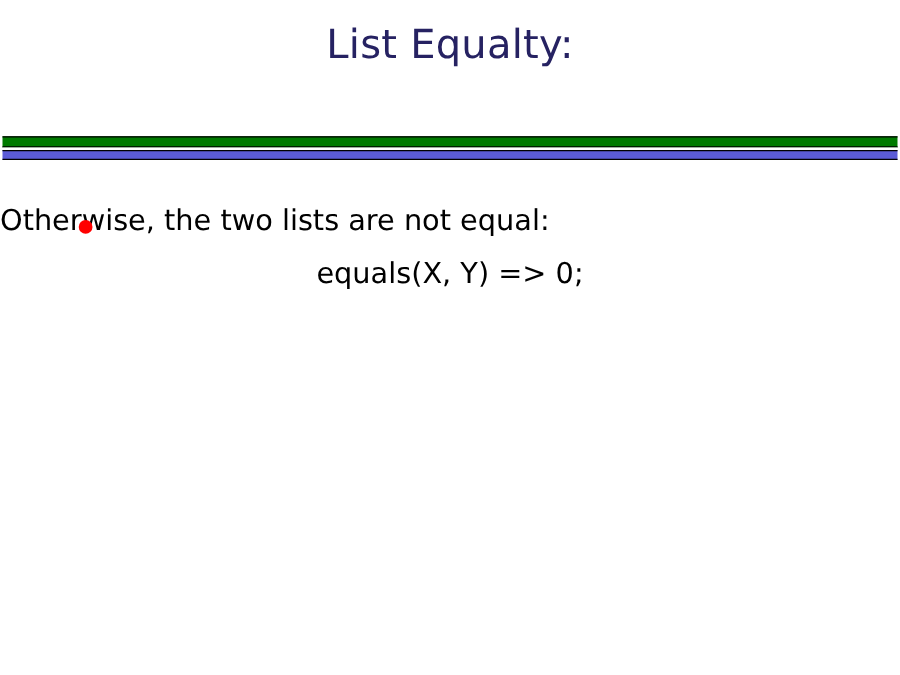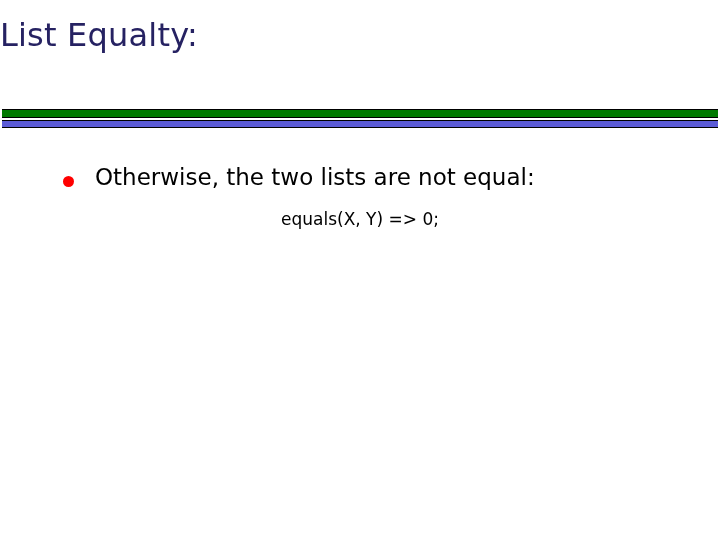--- a/index.html
+++ b/index.html
@@ -18,21 +18,21 @@
     background: #ffffff;
     overflow: hidden;
   }
 
   
   .title-block {
     position: absolute;
     left: 0;
     top: 14px;
     width: 720px;
-    text-align: left;
+    text-align: center;
   }
   .title-line {
     display: block;
     font-family: "DejaVu Sans", sans-serif;
     font-size: 32px;
     line-height: 42px;
     font-weight: 500;
     letter-spacing: 0.2px;
     color: #262262;
     white-space: pre;
@@ -68,21 +68,20 @@
   .body-area {
     position: absolute;
     left: 0;
     top: 160px;
     width: 720px;
   }
 
   .bullet-row {
     position: relative;
     display: block;
-    padding-left: 95px;
     min-height: 34px;
   }
   .bullet-marker {
     position: absolute;
     left: 63px;
     top: 16px;
     width: 11px;
     height: 11px;
     border-radius: 50%;
     background: #FF0000;
@@ -94,21 +93,21 @@
     line-height: 34px;
     color: #000000;
     white-space: pre;
   }
 
   .code-line {
     display: block;
     margin-top: 9px;
     text-align: center;
     font-family: "DejaVu Sans", sans-serif;
-    font-size: 17px;
+    font-size: 23px;
     line-height: 32px;
     color: #000000;
     white-space: pre;
   }
 </style>
 </head>
 <body>
 
 <div class="slide">
 

